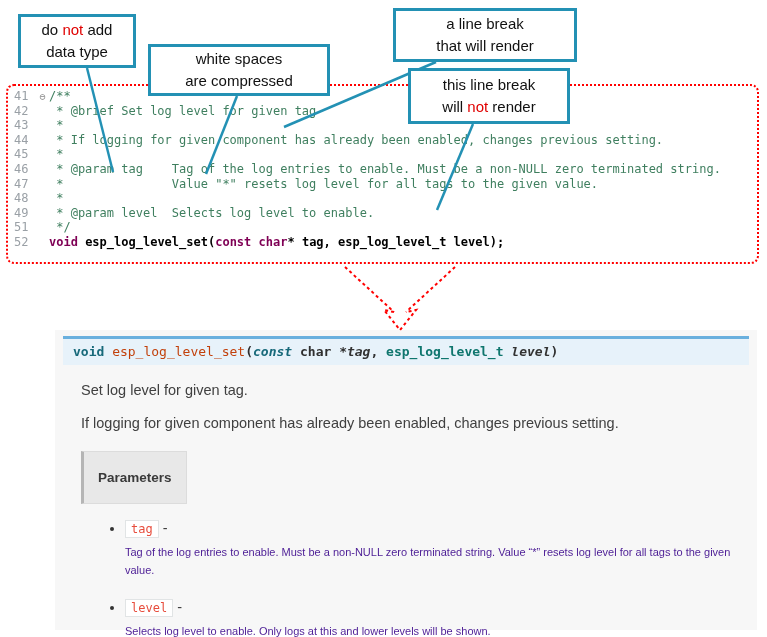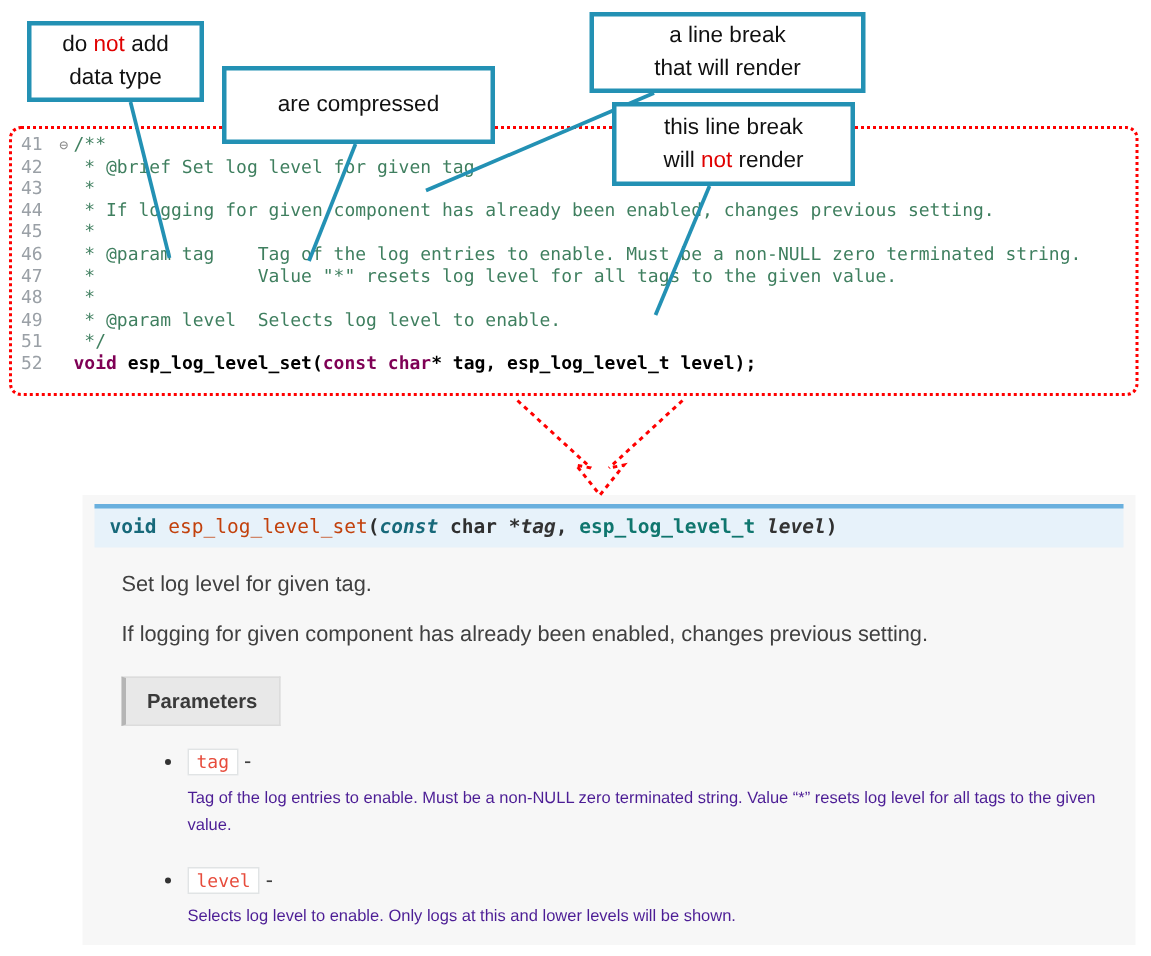--- a/index.html
+++ b/index.html
@@ -33,21 +33,21 @@
   .doc-panel { position:absolute; left:55px; top:330px; width:702px; height:300px; background:#f7f7f7; z-index:2; color:#404040; }
   .sig { margin:6px 8px 0 8px; padding:5px 10px 6px 10px; background:#e7f2fa; border-top:3px solid #6ab0de; font-family:"DejaVu Sans Mono",monospace; font-size:13px; }
   .sig-kw   { color:#17697a; font-weight:bold; }
   .sig-kw-i { color:#17697a; font-weight:bold; font-style:italic; }
   .sig-name { color:#c2410c; font-weight:normal; }
   .sig-plain{ color:#2f2f2f; font-weight:bold; }
   .sig-arg  { color:#333; font-weight:bold; font-style:italic; }
   .sig-type { color:#0f766e; font-weight:bold; }
   .brief { margin:17px 0 0 26px; font-size:14.5px; }
   .desc  { margin:17px 0 0 26px; font-size:14.5px; }
-  .params-label { display:inline-block; margin:20px 0 0 26px; padding:8px 14px; background:#e8e8e8; border:1px solid #dcdcdc; border-left:3px solid #b5b5b5; font-weight:bold; font-size:13.5px; color:#3a3a3a; }
+  .params-label { display:inline-block; margin:20px 0 0 26px; padding:18px 14px; background:#e8e8e8; border:1px solid #dcdcdc; border-left:3px solid #b5b5b5; font-weight:bold; font-size:13.5px; color:#3a3a3a; }
   ul.params { margin:16px 0 0 52px; padding-left:18px; list-style:disc; }
   ul.params li { margin-bottom:20px; font-size:14.5px; }
   ul.params li::marker { color:#333; }
   .chip { font-family:"DejaVu Sans Mono",monospace; font-size:12px; color:#e74c3c; background:#ffffff; border:1px solid #e1e4e5; padding:1px 5px; }
   .pdesc { margin-top:8px; max-width:612px; line-height:1.6; font-size:11px; color:#4c1d95; }
 </style>
 </head>
 <body>
 
 <div class="stage">
@@ -58,20 +58,21 @@
     <line class="teal-line" x1="436" y1="62" x2="284" y2="127"></line>
     <line class="teal-line" x1="473" y1="124" x2="437" y2="210"></line>
     <path class="arrow-path" d="M345,267 L394,312 M455,267 L406,312 M394,312 L384,310 L400,330 L416,310 L406,312"></path>
   </svg>
 
   <div class="callout co-1">
       <div><span>do </span><span class="red">not</span><span> add</span></div>
       <div><span>data type</span></div>
     </div>
   <div class="callout co-2">
+      <div><span>white spaces</span></div>
       <div><span>are  compressed</span></div>
     </div>
   <div class="callout co-3">
       <div><span>a line break</span></div>
       <div><span>that will render</span></div>
     </div>
   <div class="callout co-4">
       <div><span>this line break</span></div>
       <div><span>will </span><span class="red">not</span><span> render</span></div>
     </div>

